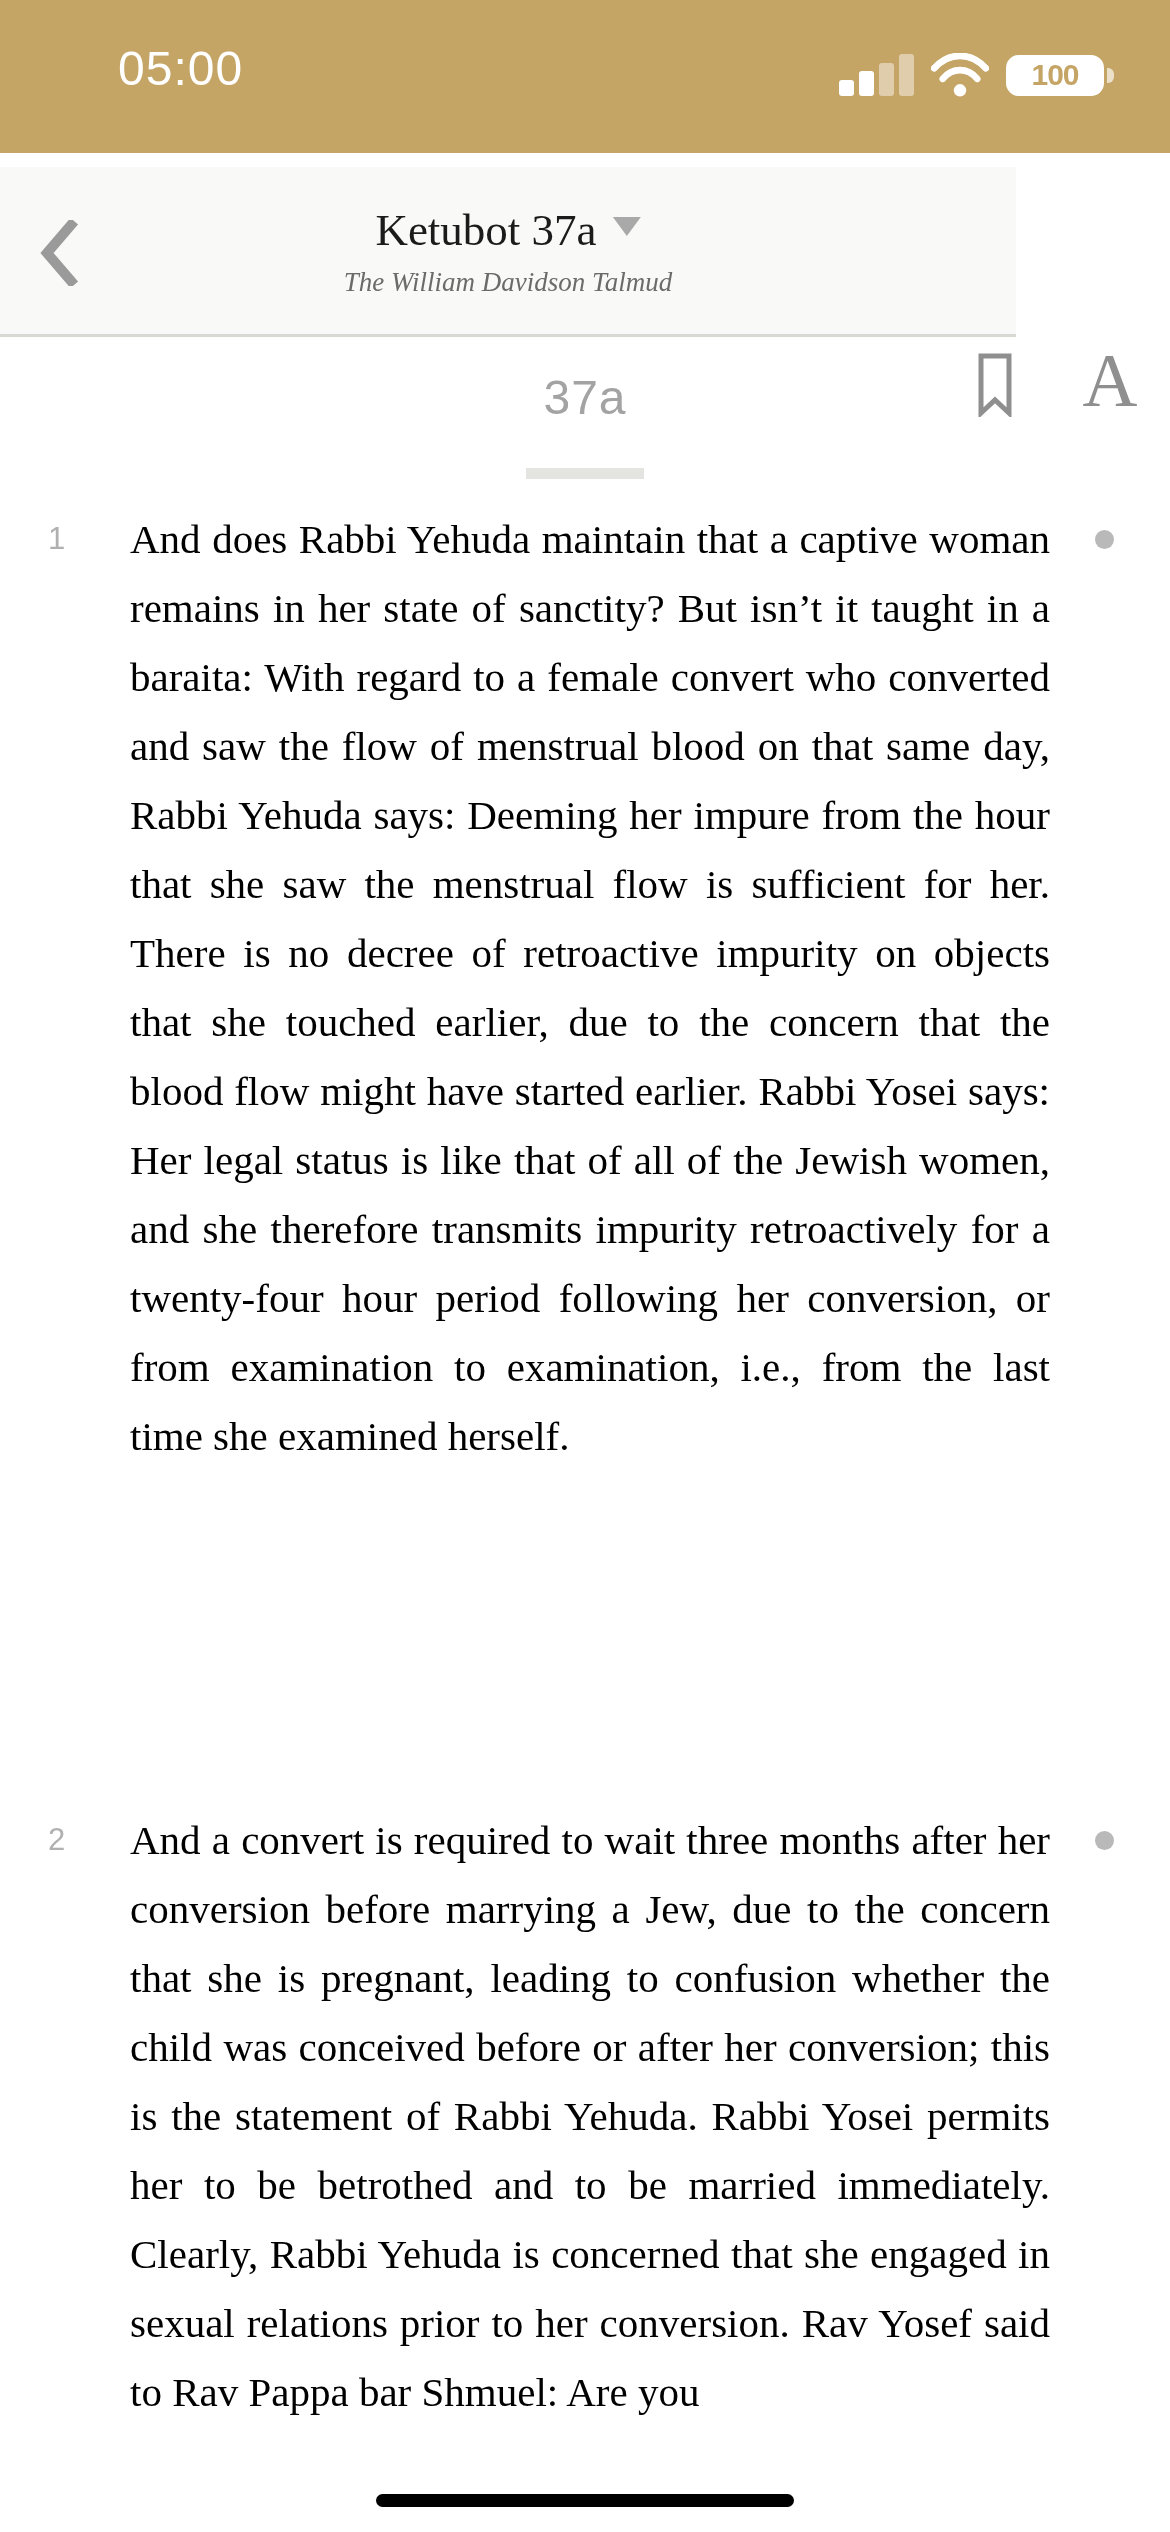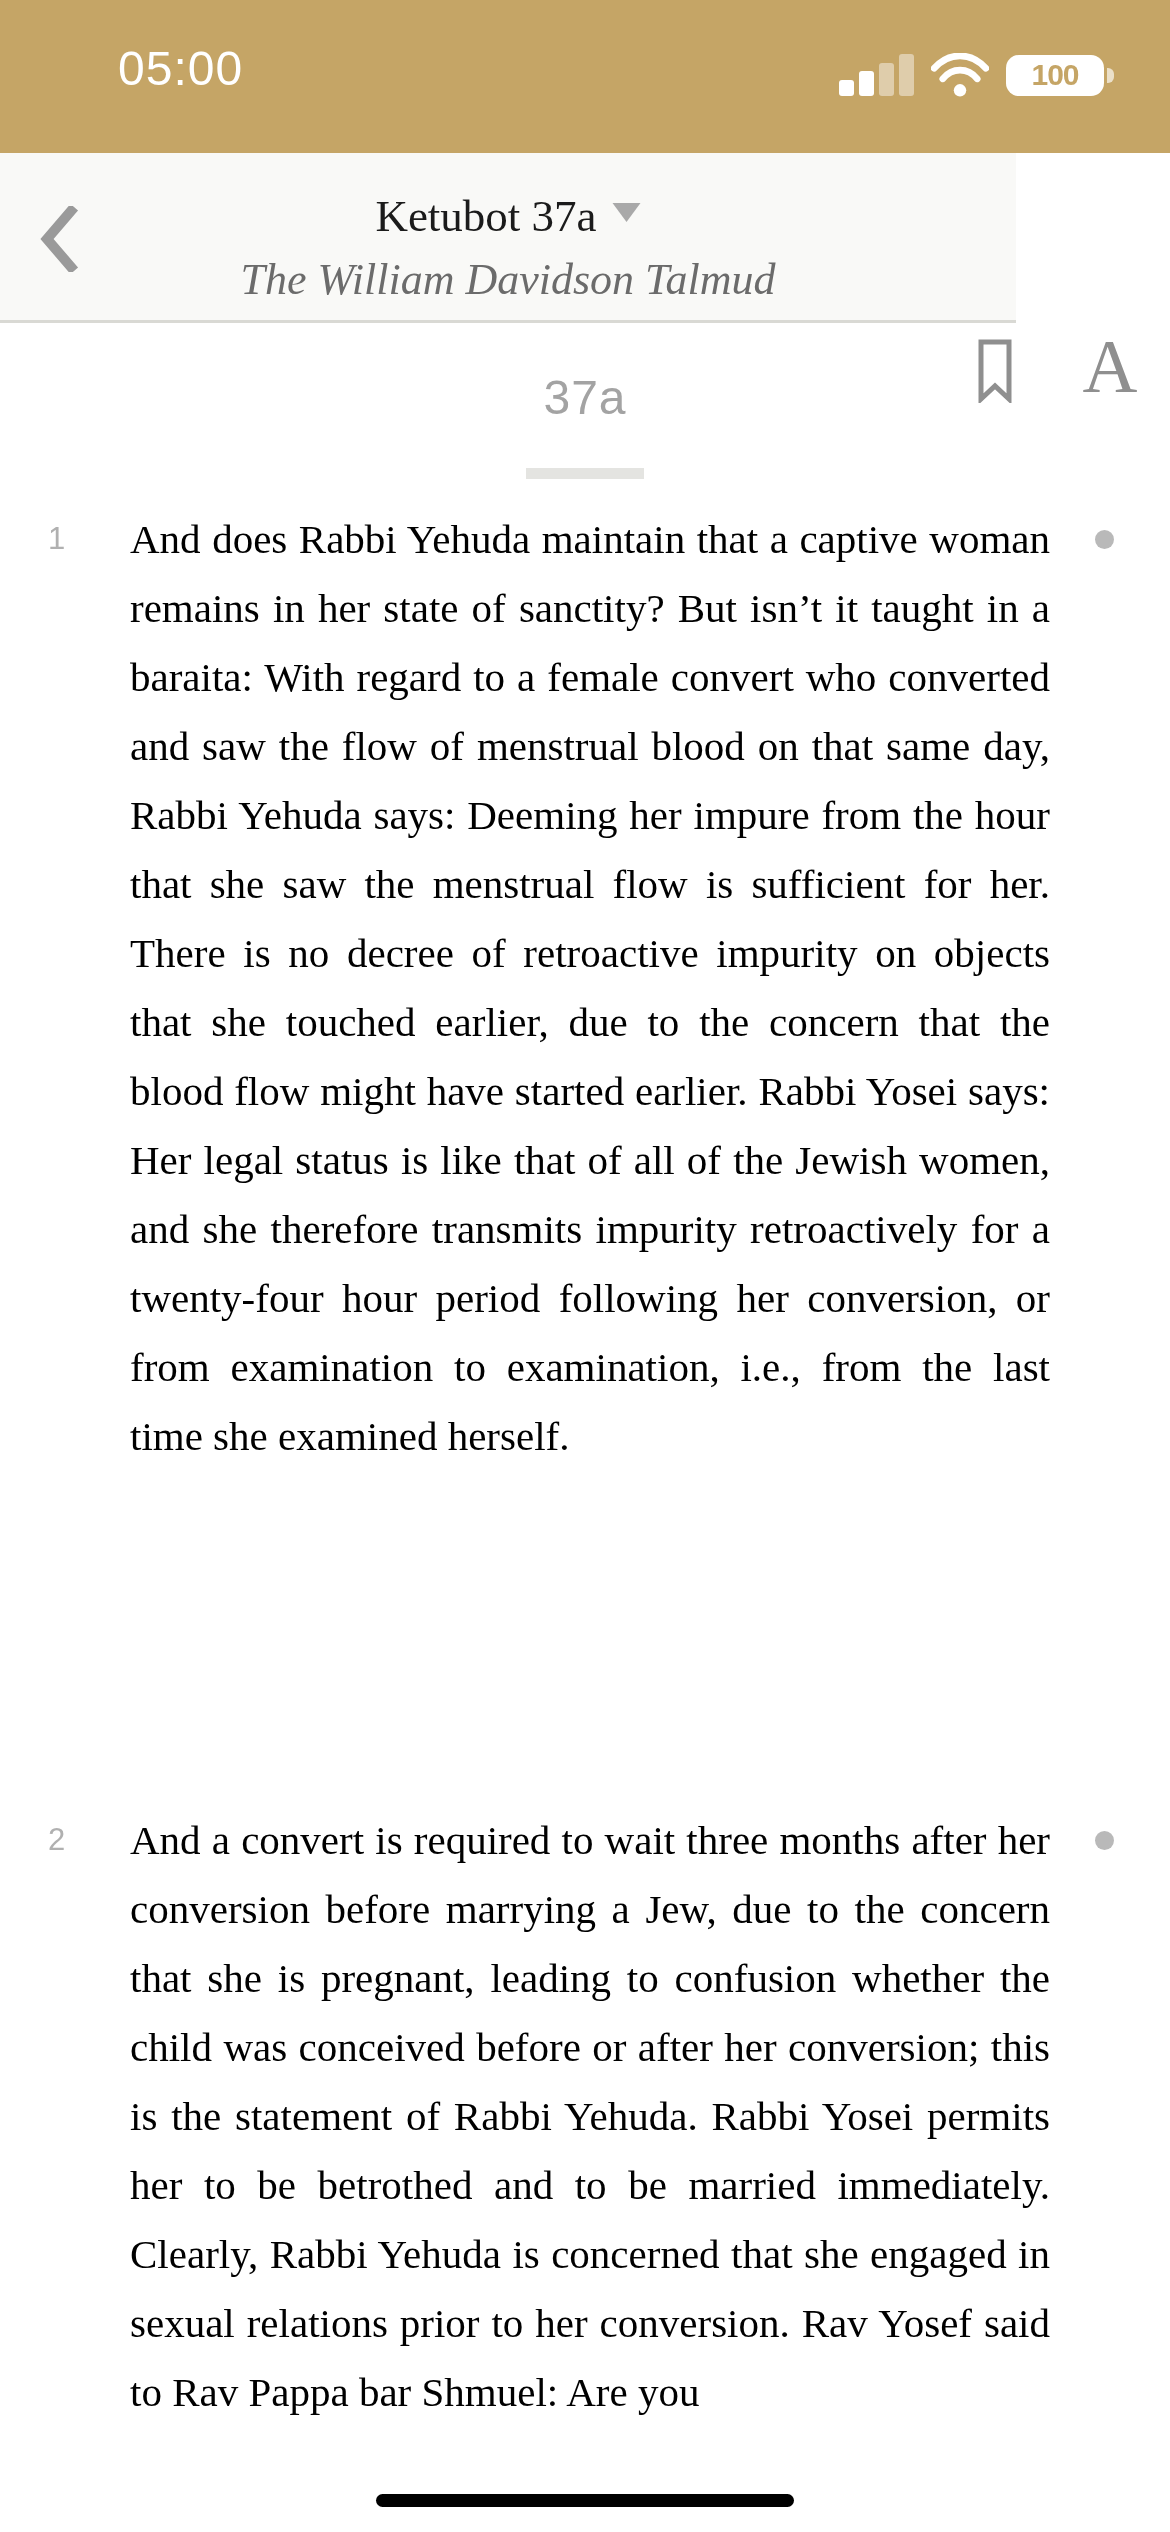--- a/index.html
+++ b/index.html
@@ -40,41 +40,41 @@
     font-family: "Liberation Sans", "DejaVu Sans", sans-serif;
     font-weight: 700; font-size: 30px; color: #c5a566; letter-spacing: -1px;
   }
   .battery-nub {
     position: absolute; right: -10px; top: 13px; width: 7px; height: 15px;
     background: rgba(255,255,255,.65); border-radius: 0 6px 6px 0;
   }
 
   
   .header {
-    position: absolute; left: 0; top: 153px; width: 1016px; height: 170px;
+    position: absolute; left: 0; top: 167px; width: 1016px; height: 170px;
     background: #f9f9f7; border-bottom: 3px solid #d9d9d4;
   }
   .back-btn { position: absolute; left: 38px; top: 36px; width: 70px; height: 100px;
     display: flex; align-items: center; }
   .header-center {
     position: absolute; left: 50%; top: 38px; transform: translateX(-50%);
     text-align: center; white-space: nowrap;
   }
   .header-title-row { display: inline-flex; align-items: center; }
   .header-title {
     font-size: 45px; line-height: 50px; color: #1b1b1b;
   }
   .caret-down {
     display: inline-block; margin-left: 16px; margin-top: -8px;
     width: 0; height: 0;
     border-left: 14px solid transparent; border-right: 14px solid transparent;
     border-top: 19px solid #a9a9a9;
   }
   .header-subtitle {
-    margin-top: 16px; font-style: italic; font-size: 44px; line-height: 46px;
+    margin-top: 4px; font-style: italic; font-size: 27px; line-height: 46px;
     color: #6b6b6b;
     text-align: center;
   }
   .bookmark-btn { position: absolute; left: 978px; top: 186px; width: 56px; height: 84px; }
   .font-size-btn {
     position: absolute; left: 1070px; top: 158px; width: 80px; height: 110px;
     font-size: 76px; line-height: 110px; text-align: center; color: #8f8f8f;
   }
 
   

